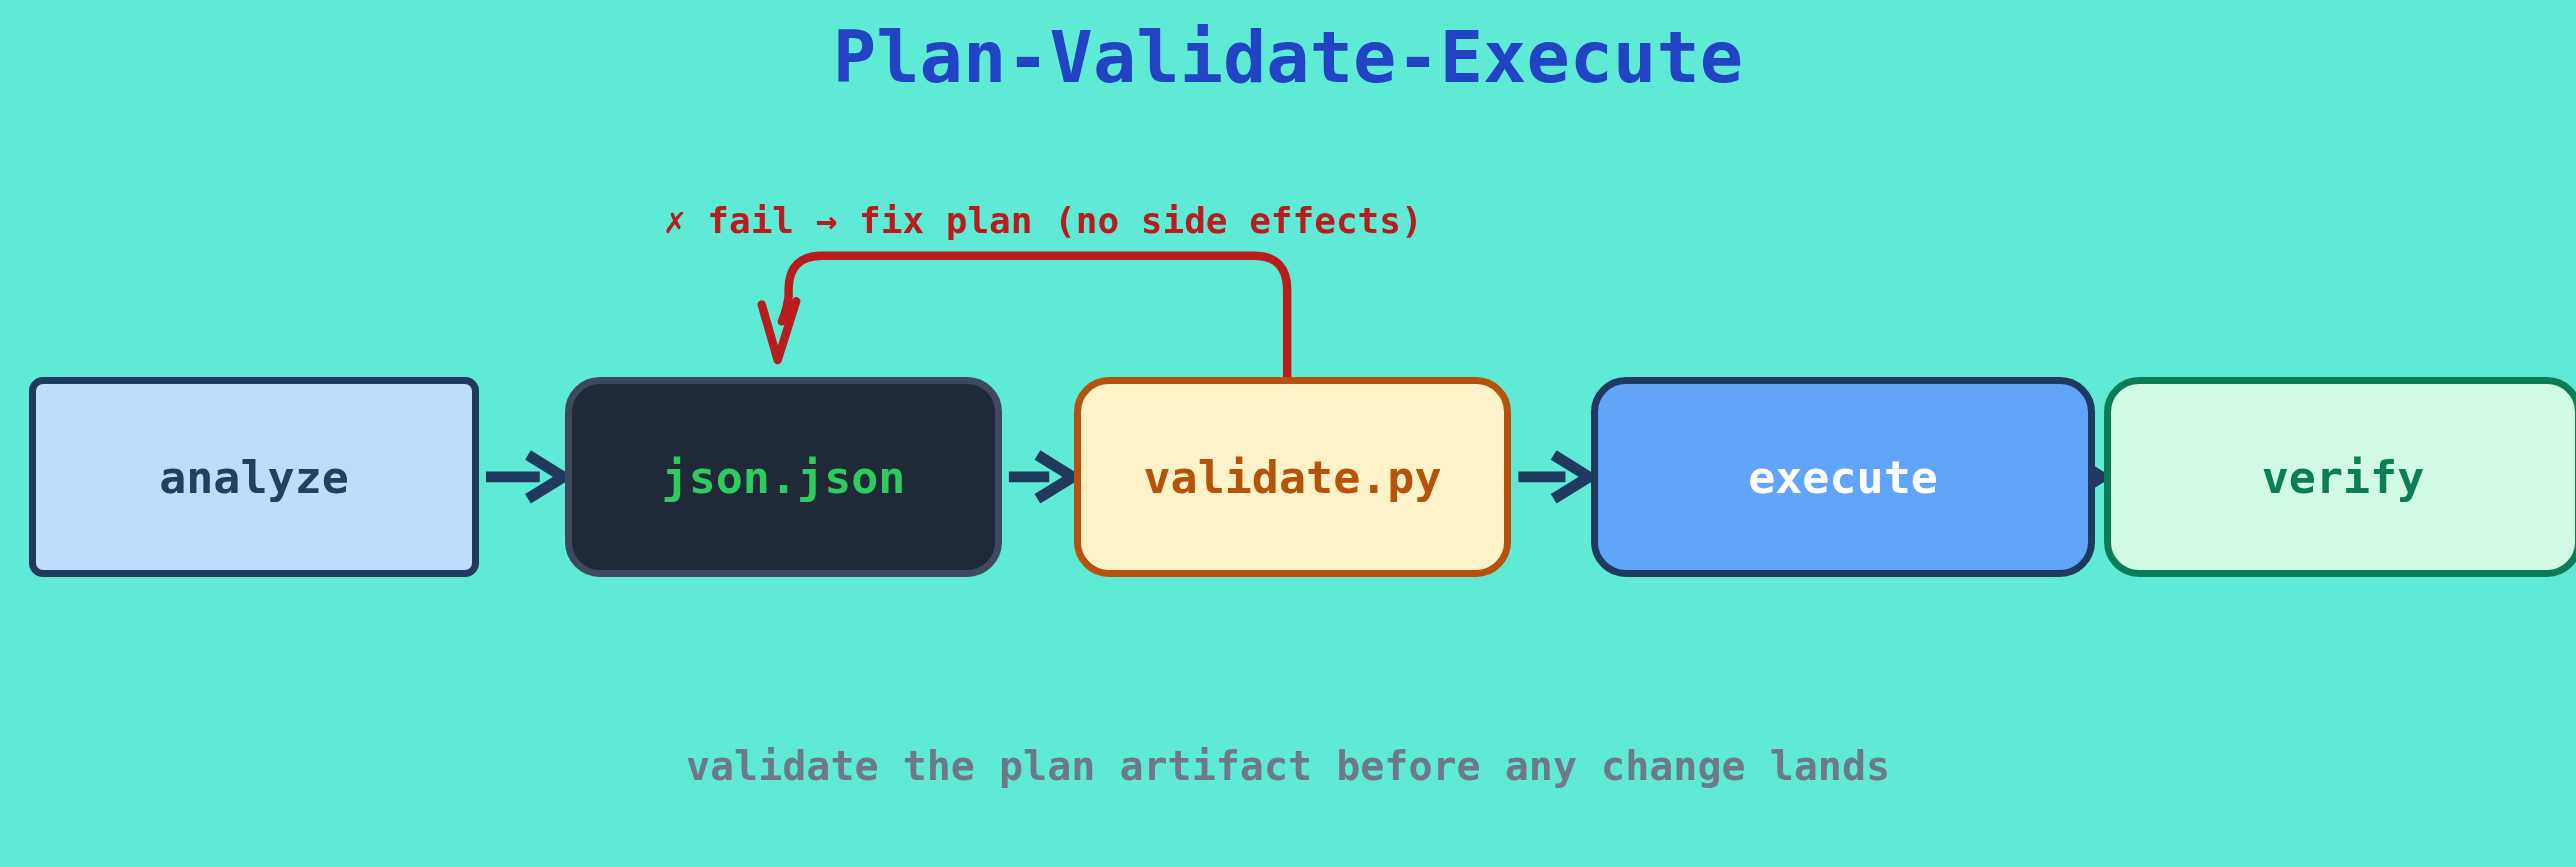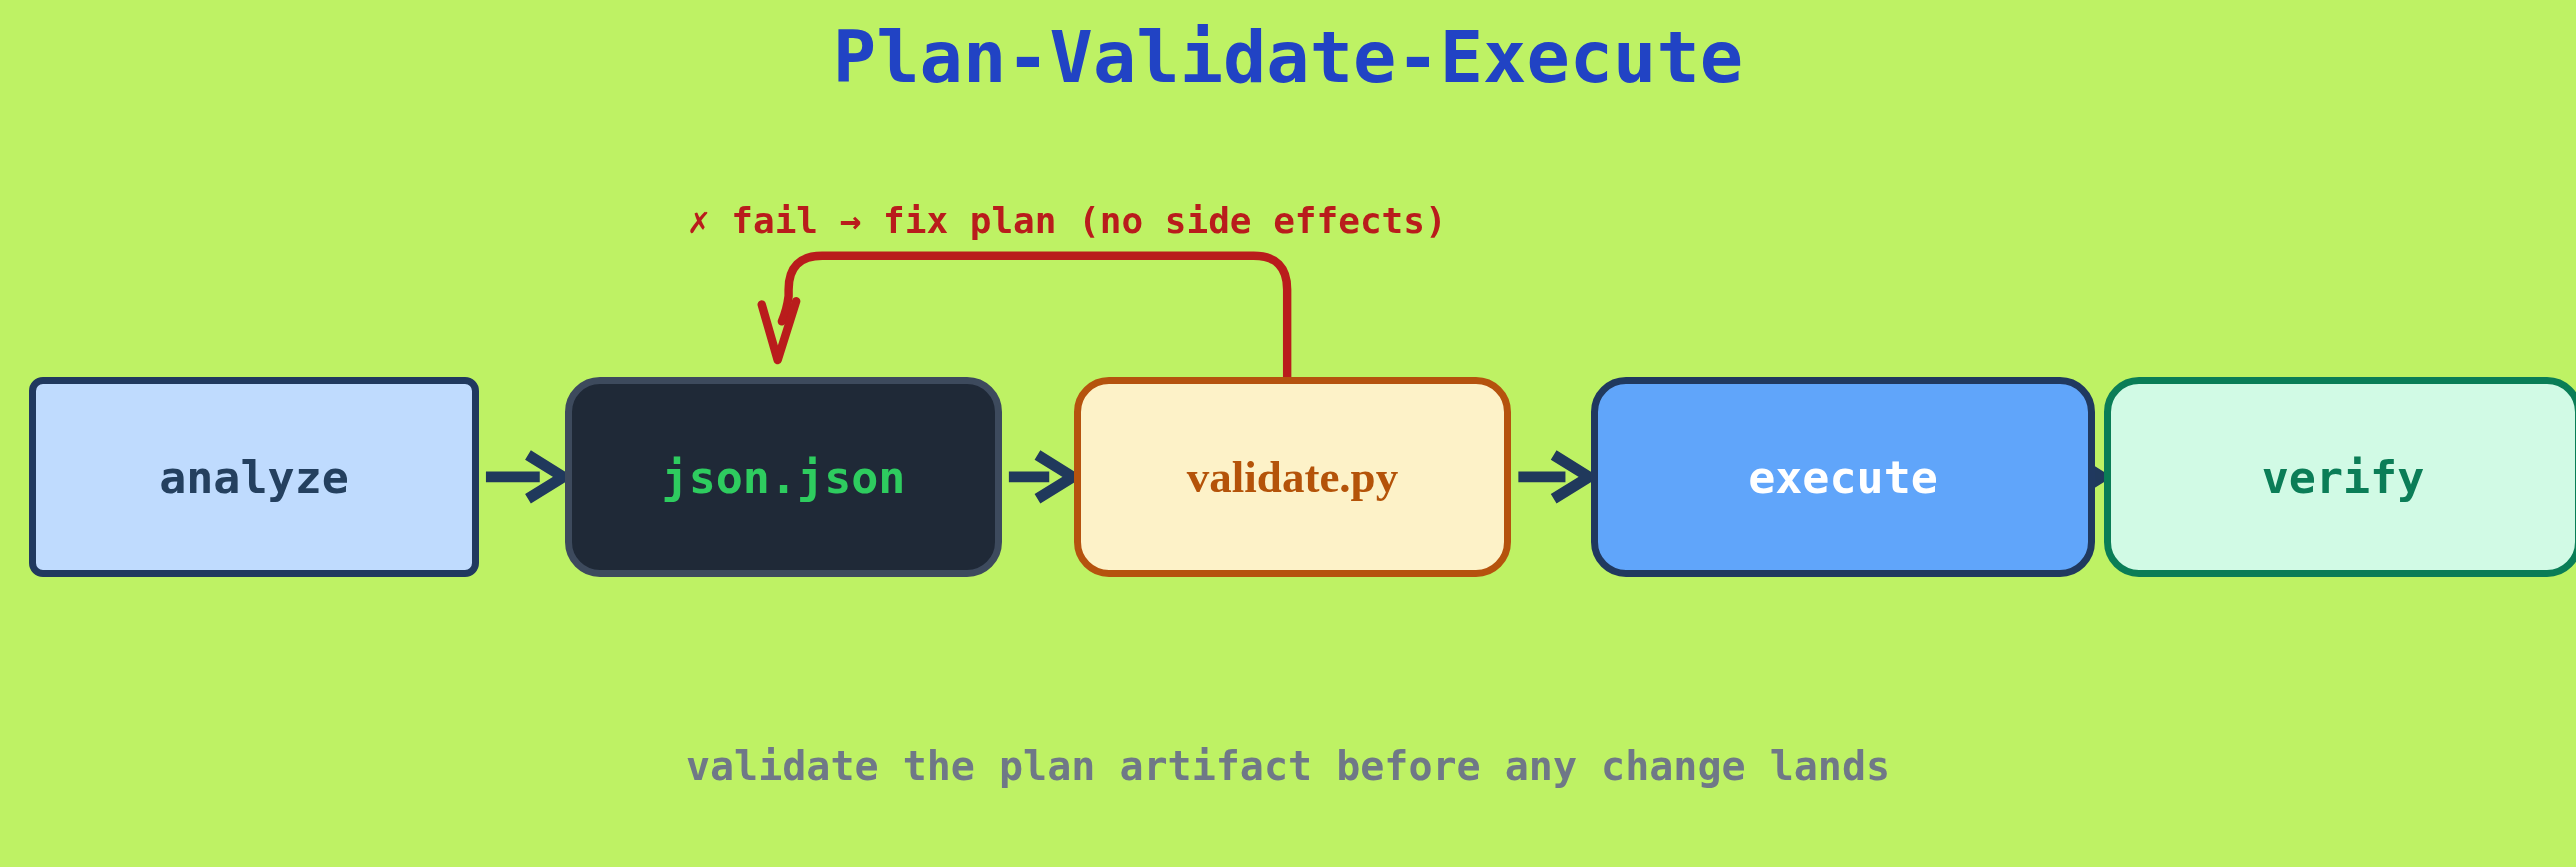--- a/index.html
+++ b/index.html
@@ -8,21 +8,21 @@
     width: 2576px;
     height: 868px;
     background: #ffffff;
     overflow: hidden;
     font-family: "DejaVu Sans Mono", "Liberation Mono", monospace;
   }
   .stage {
     position: relative;
     width: 2576px;
     height: 868px;
-    background: #bef264;
+    background: #5eead4;
   }
   .title {
     position: absolute;
     top: 15px;
     left: 0;
     width: 100%;
     text-align: center;
     font-size: 72px;
     font-weight: bold;
     letter-spacing: 0px;
@@ -30,21 +30,20 @@
     white-space: nowrap;
   }
   .fail-label {
     position: absolute;
     top: 200px;
     left: 664px;
     font-size: 36px;
     font-weight: bold;
     color: var(--fail-red, #b91c1c);
     white-space: nowrap;
-    margin-left: 24px;
   }
   .arrows-layer {
     position: absolute;
     top: 0;
     left: 0;
     width: 2576px;
     height: 868px;
   }
   .navy-arrow {
     stroke: var(--connector-navy, #20395c);
@@ -69,21 +68,21 @@
     border-radius: 35px;
     display: flex;
     align-items: center;
     justify-content: center;
     font-size: 45px;
     font-weight: bold;
     white-space: nowrap;
   }
   .node-0 { left: 29px;   width: 450px; }
   .node-1 { left: 565px;  width: 437px; }
-  .node-2 { left: 1074px; width: 437px; font-family: Liberation Serif, serif; }
+  .node-2 { left: 1074px; width: 437px; }
   .node-3 { left: 1591px; width: 504px; }
   .node-4 { left: 2104px; width: 478px; }
   .caption {
     position: absolute;
     top: 743px;
     left: 0;
     width: 100%;
     text-align: center;
     font-size: 40px;
     font-weight: bold;

